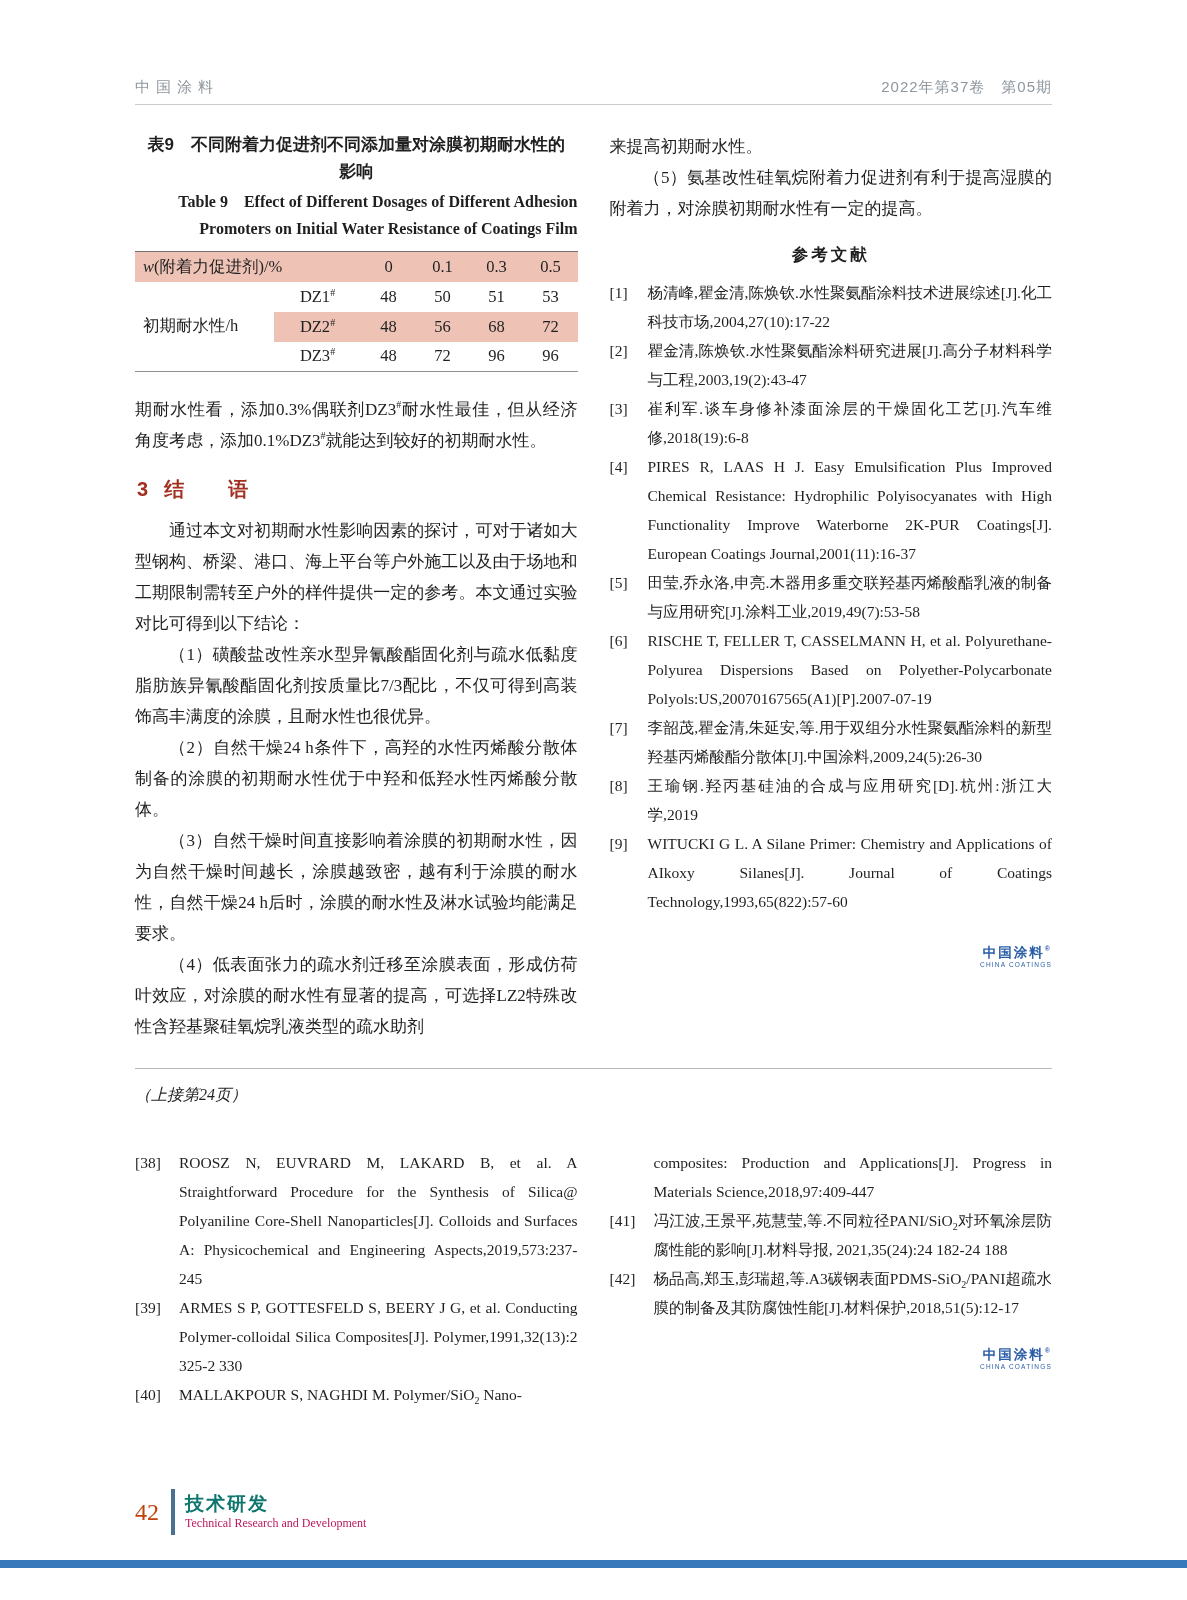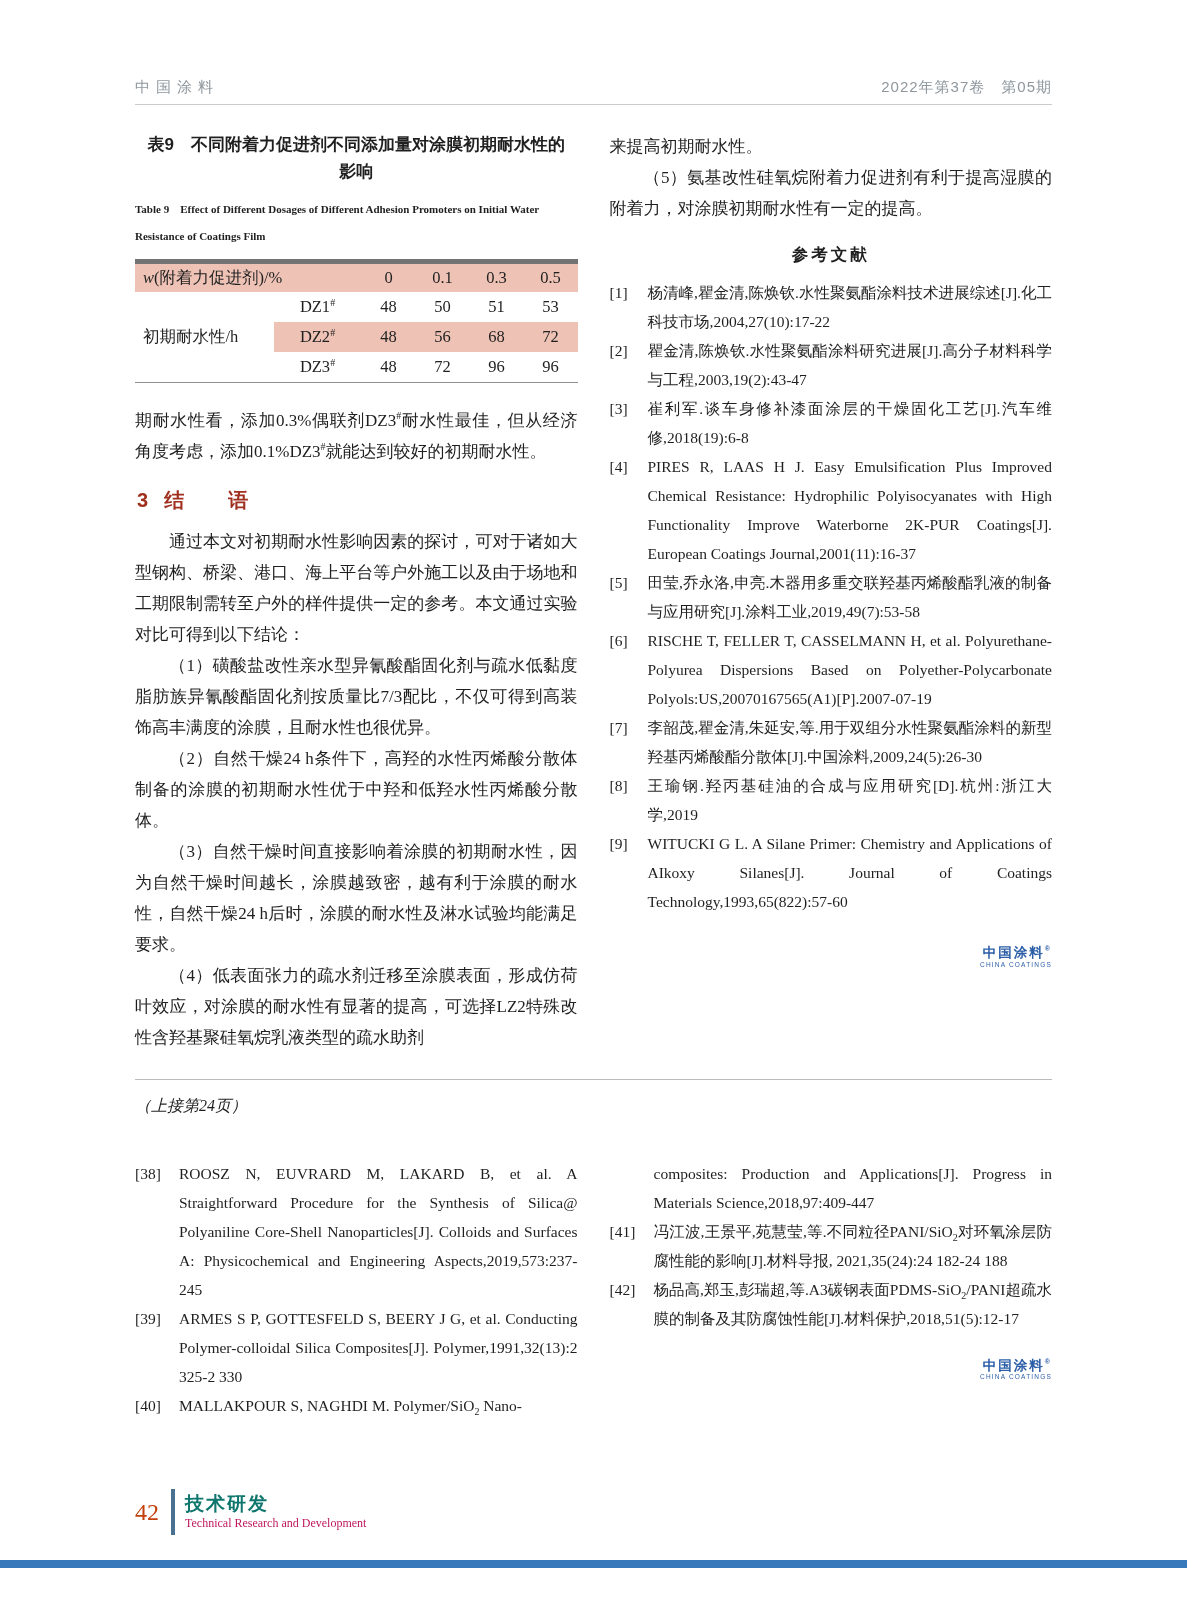--- a/index.html
+++ b/index.html
@@ -20,25 +20,25 @@
   .pg-header .issue { letter-spacing:1px; }
   .pg-rule { border:none; border-top:1px solid #c9ccce; margin-top:7px; }
 
   
   .cols { display:flex; gap:32px; margin-top:26px; }
   .col { width:443px; }
 
   
   .cap-cn { font-family:"Liberation Sans","DejaVu Sans",sans-serif; font-weight:bold;
     font-size:17px; line-height:27px; text-align:center; max-width:424px; margin:0 auto; }
-  .cap-en { font-weight:bold; font-size:11px; line-height:27px; text-align:left; margin-top:11px; }
+  .cap-en { font-weight:bold; font-size:16px; line-height:27px; text-align:right; margin-top:3px; }
 
   
   table.t9 { width:100%; border-collapse:collapse; margin-top:9px;
-    border-top:5px solid #737373; border-bottom:1px solid #8f8f8f;
+    border-top:1px solid #737373; border-bottom:1px solid #8f8f8f;
     font-size:16.5px; }
   table.t9 td { padding:3px 2px; height:30px; vertical-align:middle; }
   td.pinkbg { background:#eec3b6; }
   .t-label { padding-left:8px !important; }
   .t-group { padding-left:8px !important; }
   .t-name { text-align:center; width:88px; }
   .t-val { text-align:center; width:54px; }
   .it { font-style:italic; }
   sup { font-size:10px; vertical-align:super; line-height:0; }
   sub { font-size:10px; vertical-align:sub; line-height:0; }

